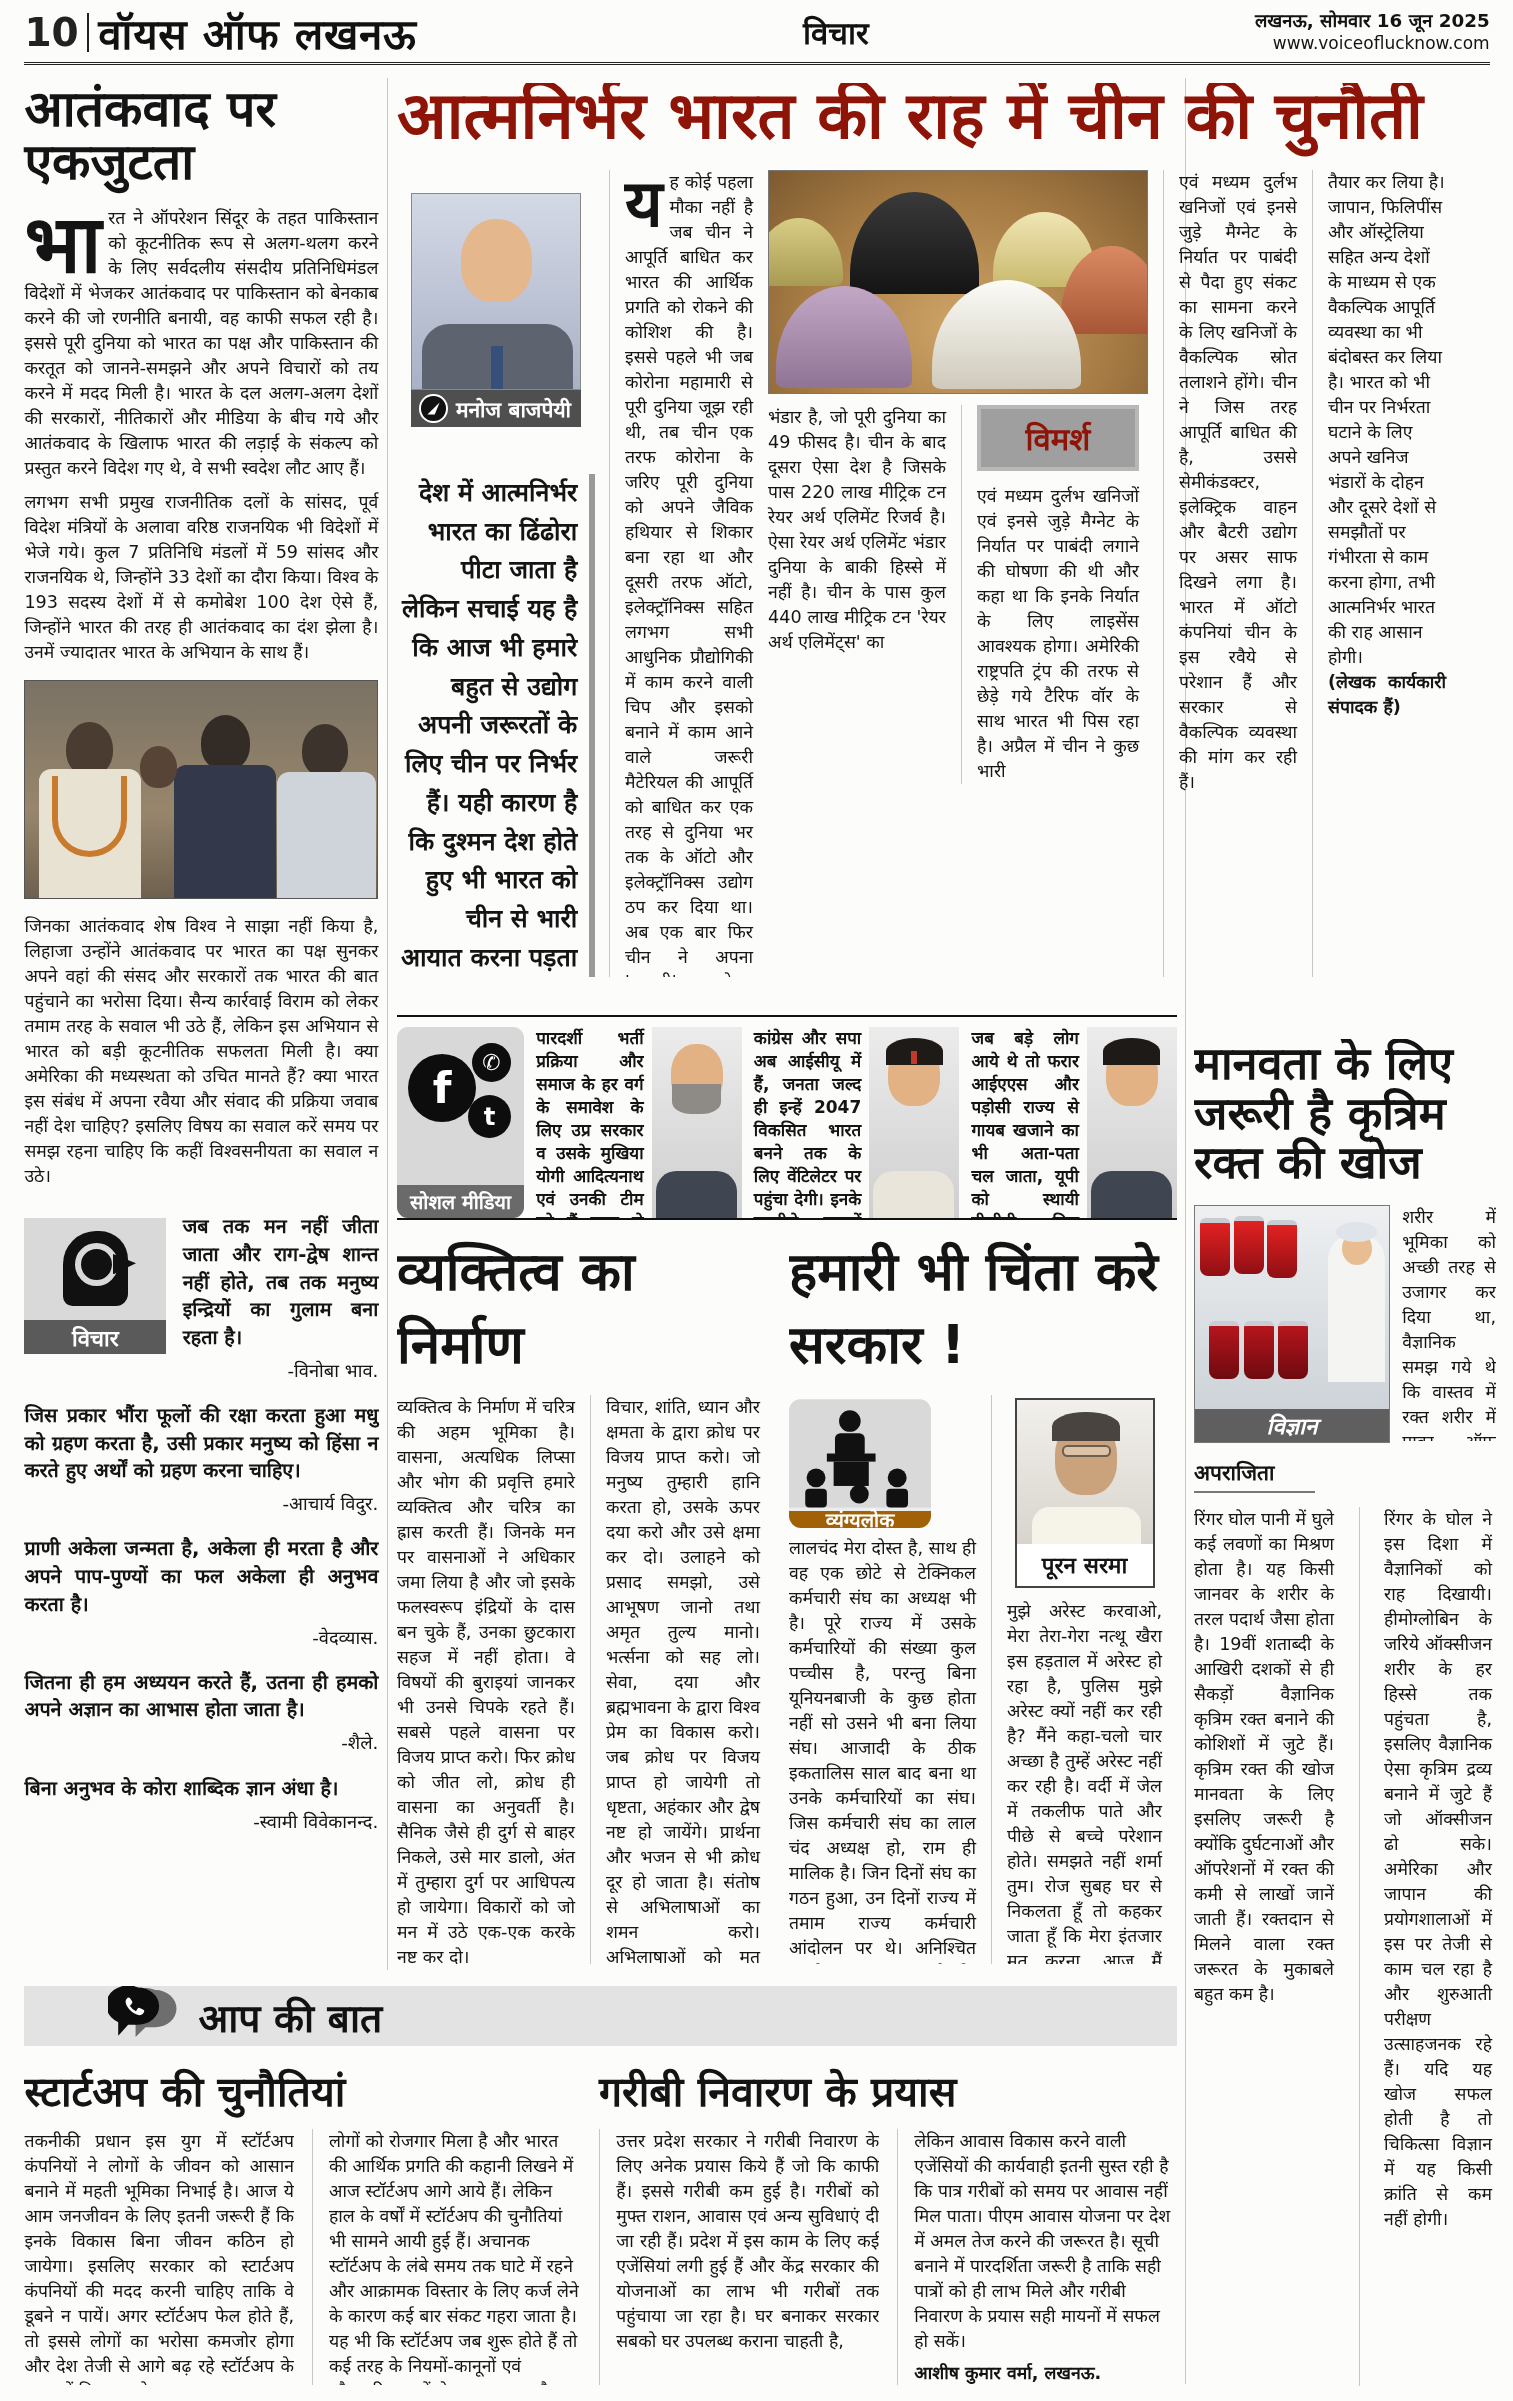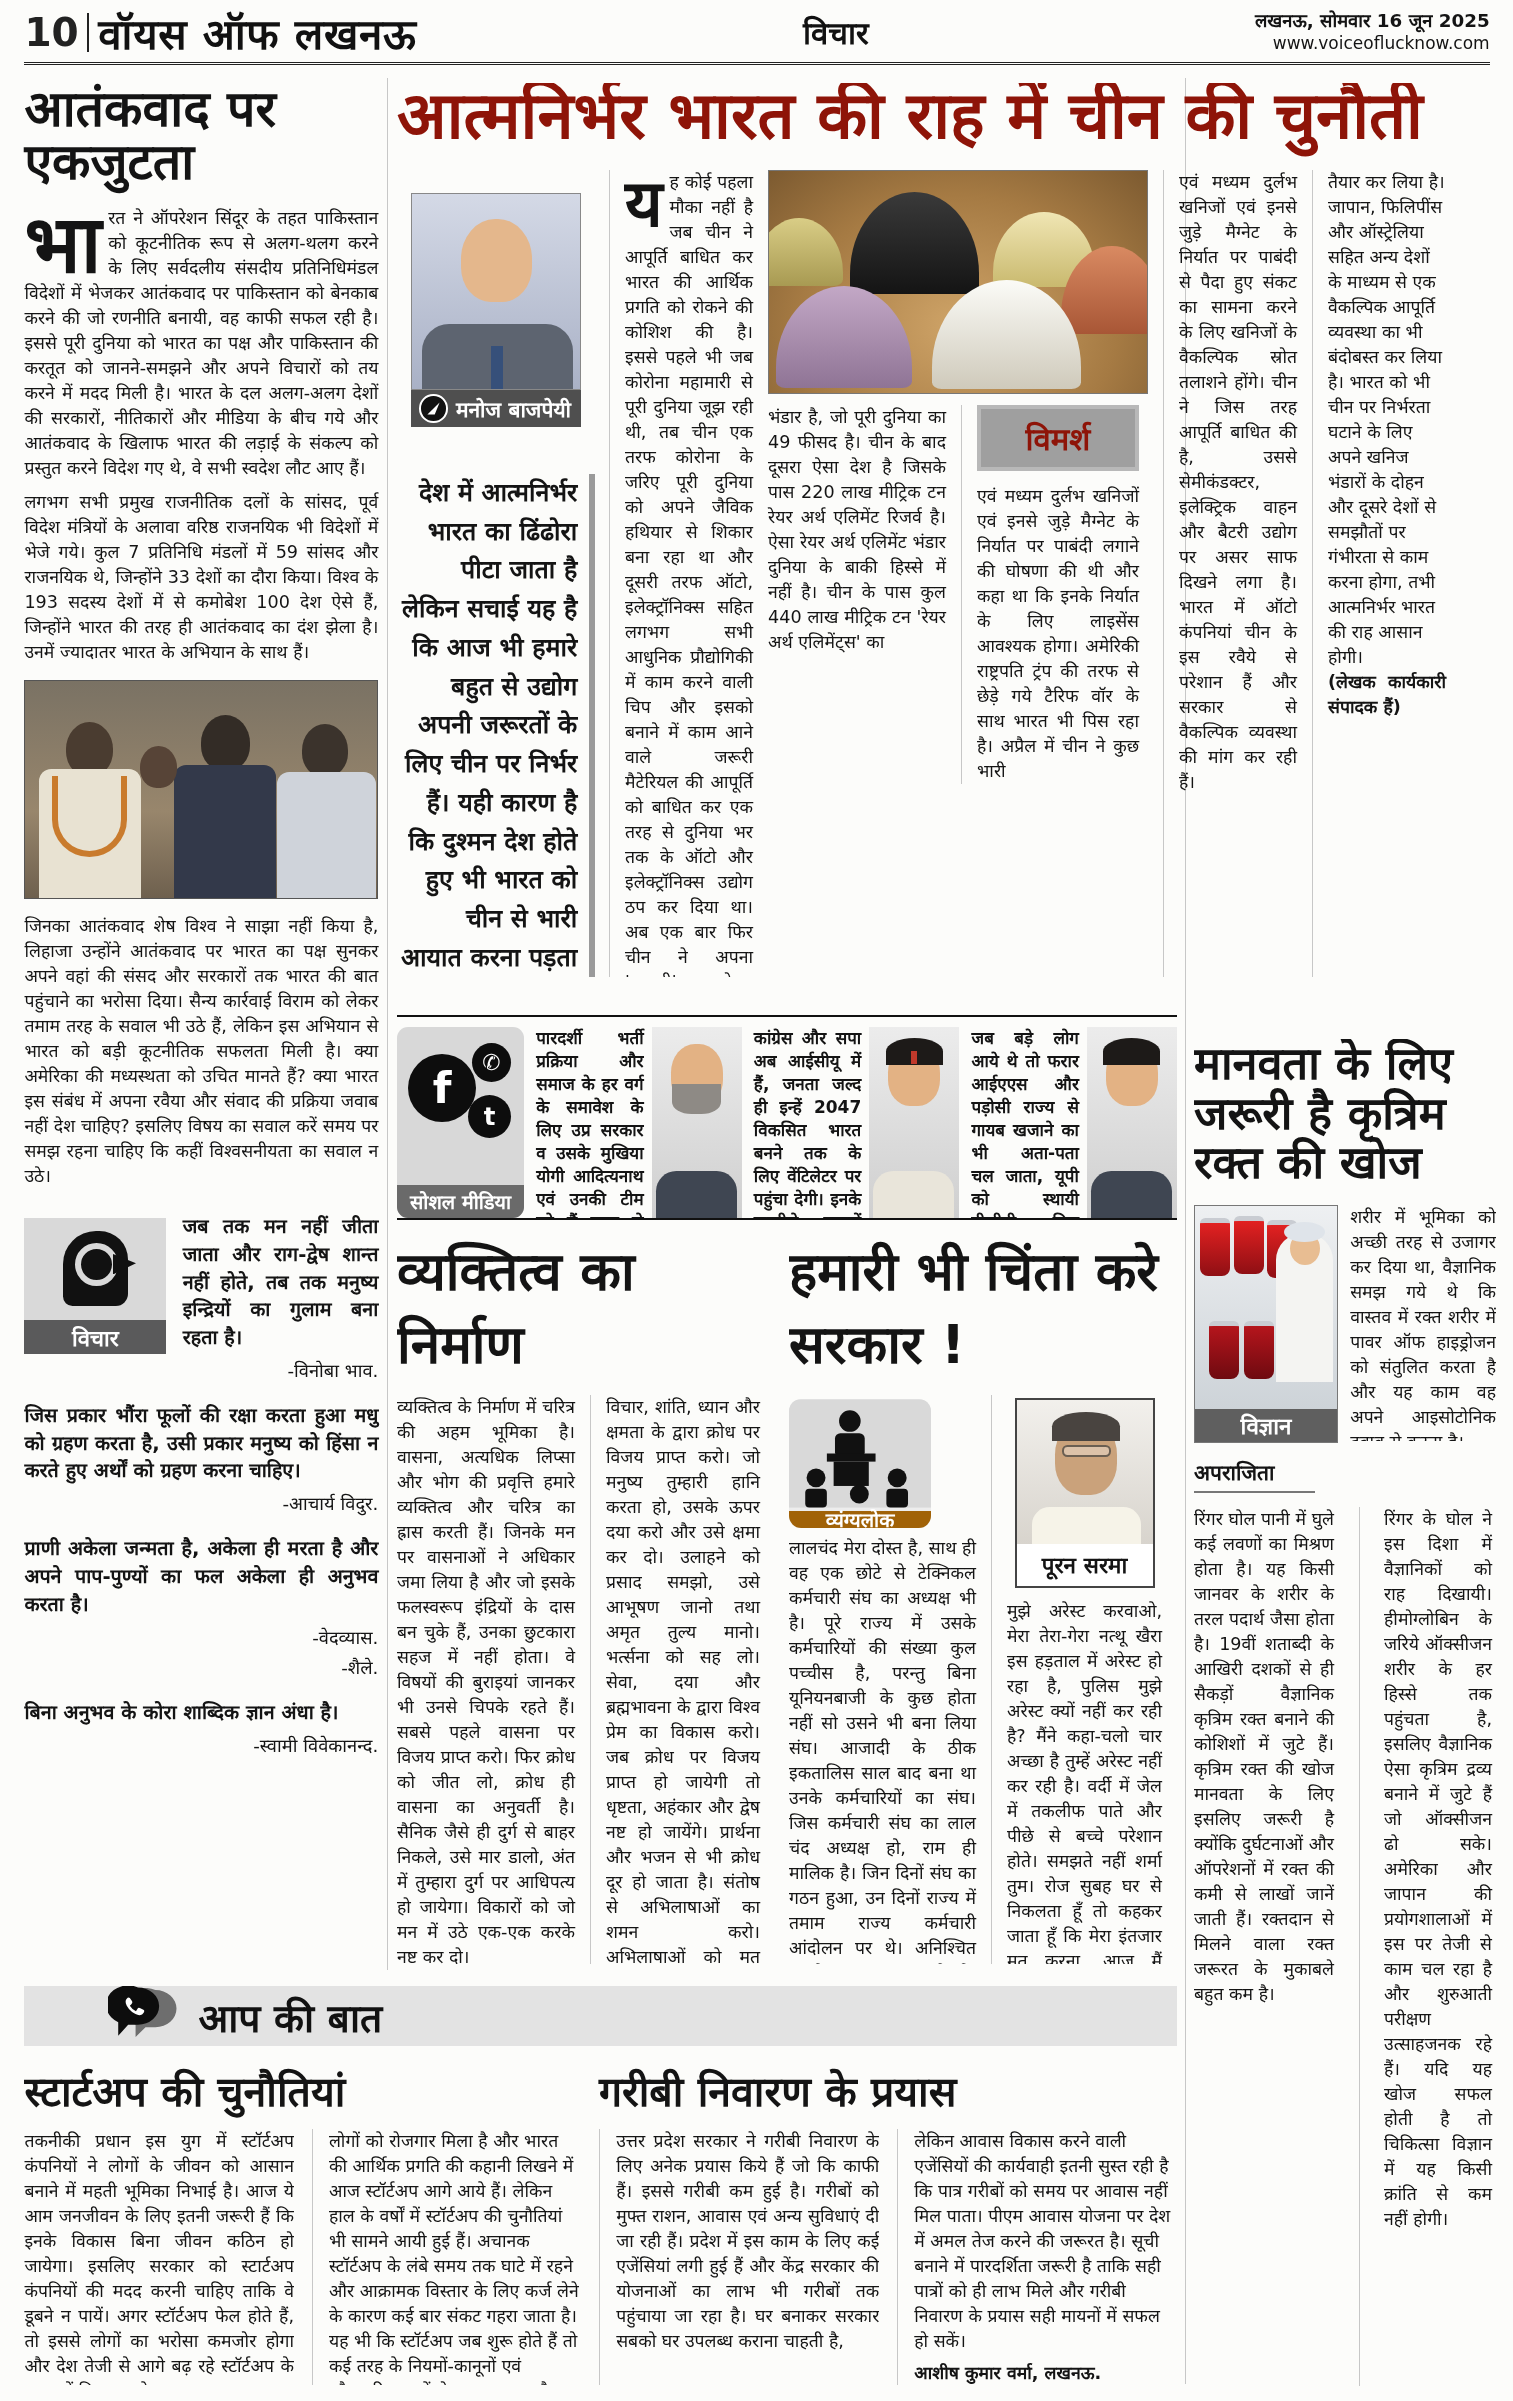--- a/index.html
+++ b/index.html
@@ -117,21 +117,21 @@
   .pu-head{position:absolute;left:38px;top:20.3px;width:62px;height:75px;background:#caa27b;border-radius:46% 46% 42% 42%;}
   .pu-hair{position:absolute;left:35px;top:12.2px;width:68px;height:28.5px;background:#494440;border-radius:50% 50% 0 0;}
   .pu-glass{position:absolute;left:45px;top:45px;width:49px;height:12.2px;border:2.7px solid #6b5f52;border-radius:5.4px;background:rgba(255,255,255,.35);}
   .pu-body{position:absolute;left:15px;bottom:0;width:109px;height:37px;background:#f6f3e8;border-radius:17.6px 17.6px 0 0;}
   .puran-name{font-size:22.4px;font-weight:800;text-align:center;padding:5.4px 0;background:#fff;}
 
   
   .sci{position:absolute;left:1194px;top:1039px;width:302px;height:1347px;overflow:hidden;}
   .sci-head{font-size:45px;font-weight:800;line-height:1.1;margin-bottom:17.6px;}
   .sci-top{display:flex;gap:12.2px;}
-  .sci-photo-card{width:144px;flex:none;border:0.7px solid #777;}
+  .sci-photo-card{width:196px;flex:none;border:0.7px solid #777;font-style:italic;}
   .photo-blood{height:203px;background:linear-gradient(180deg,#eef0f2,#cdd3d8);position:relative;overflow:hidden;}
   .bag{position:absolute;width:30px;height:58px;background:linear-gradient(180deg,#e22121,#8f0f14);border-radius:5.4px 5.4px 8.1px 8.1px;border-top:5.4px solid #c9ccd2;}
   .bag.row2{top:115px;background:linear-gradient(180deg,#b5151c,#6e0a10);}
   .tech{position:absolute;right:4.1px;top:27px;width:57px;height:149px;background:#f4f4f2;border-radius:27px 27px 0 0;}
   .tech:before{content:"";position:absolute;left:13.6px;top:-1.4px;width:30px;height:33px;background:#e8bd92;border-radius:50%;}
   .tech:after{content:"";position:absolute;left:8.1px;top:-11px;width:41px;height:20.3px;background:#dfe4ea;border-radius:50%;}
   .sci-band{height:33px;background:#5f5f5f;color:#fff;font-size:22.4px;font-weight:800;display:flex;align-items:center;justify-content:center;}
   .sci-side{flex:1;height:236px;overflow:hidden;}
   .sci-byline{font-size:21px;font-weight:800;margin:15px 0 9.5px;border-bottom:2px solid #777;display:inline-block;padding:0 41px 5.4px 0;}
   .sci-cols{display:flex;height:895px;overflow:hidden;margin-top:4.1px;}
@@ -200,20 +200,21 @@
             <div class="head-icon"></div>
           </div>
         <div class="ic-band">विचार</div>
       </div>
       <div class="q q-first">जब तक मन नहीं जीता जाता और राग-द्वेष शान्त नहीं होते, तब तक मनुष्य इन्द्रियों का गुलाम बना रहता है।</div>
       <div class="q-author">-विनोबा भाव.</div>
       <div class="q">जिस प्रकार भौंरा फूलों की रक्षा करता हुआ मधु को ग्रहण करता है, उसी प्रकार मनुष्य को हिंसा न करते हुए अर्थों को ग्रहण करना चाहिए।</div>
       <div class="q-author">-आचार्य विदुर.</div>
       <div class="q">प्राणी अकेला जन्मता है, अकेला ही मरता है और अपने पाप-पुण्यों का फल अकेला ही अनुभव करता है।</div>
       <div class="q-author">-वेदव्यास.</div>
+      <div class="q">जितना ही हम अध्ययन करते हैं, उतना ही हमको अपने अज्ञान का आभास होता जाता है।</div>
       <div class="q-author">-शैले.</div>
       <div class="q">बिना अनुभव के कोरा शाब्दिक ज्ञान अंधा है।</div>
       <div class="q-author">-स्वामी विवेकानन्द.</div>
     </div>
   </section>
 
   <section class="main-art">
     <h1 class="ma-head">आत्मनिर्भर भारत की राह में चीन की चुनौती</h1>
     <div class="ma-body">
 

